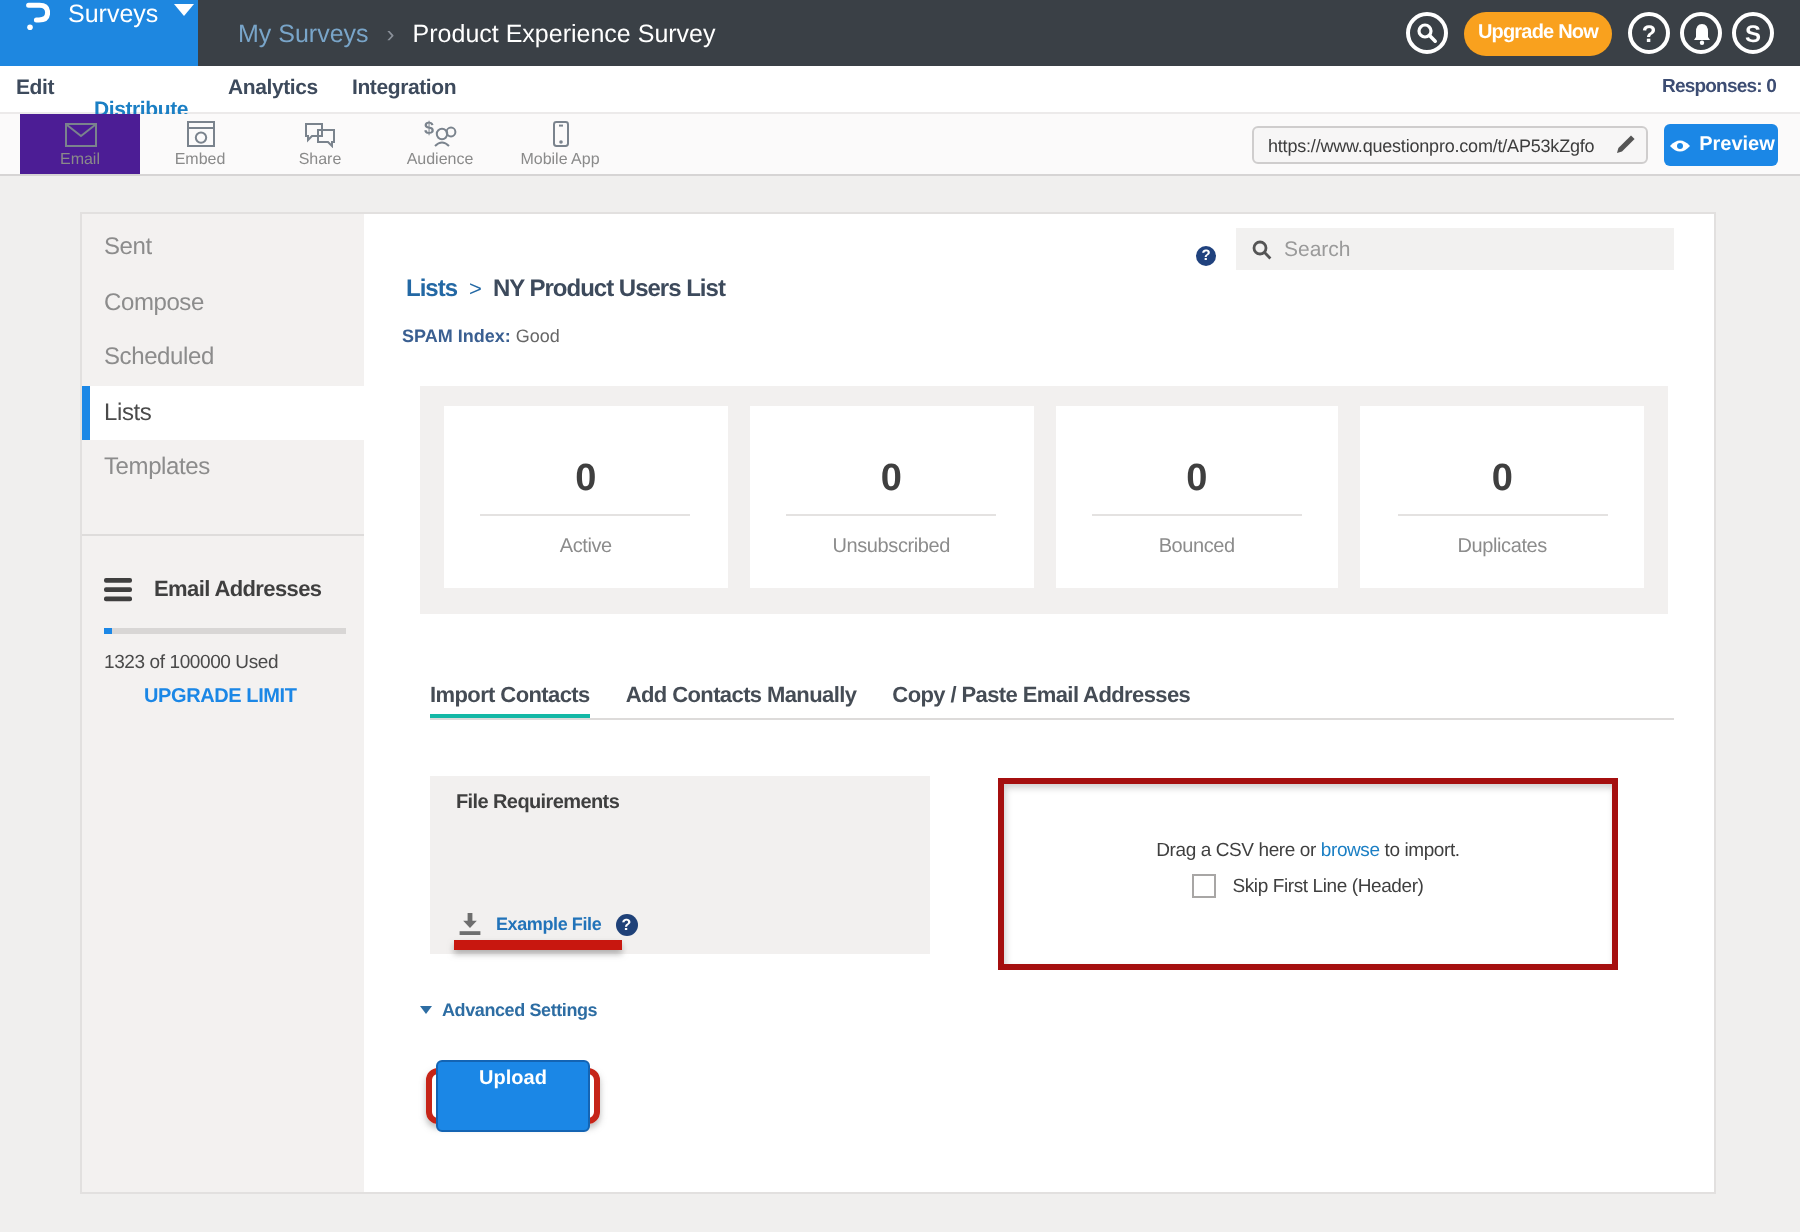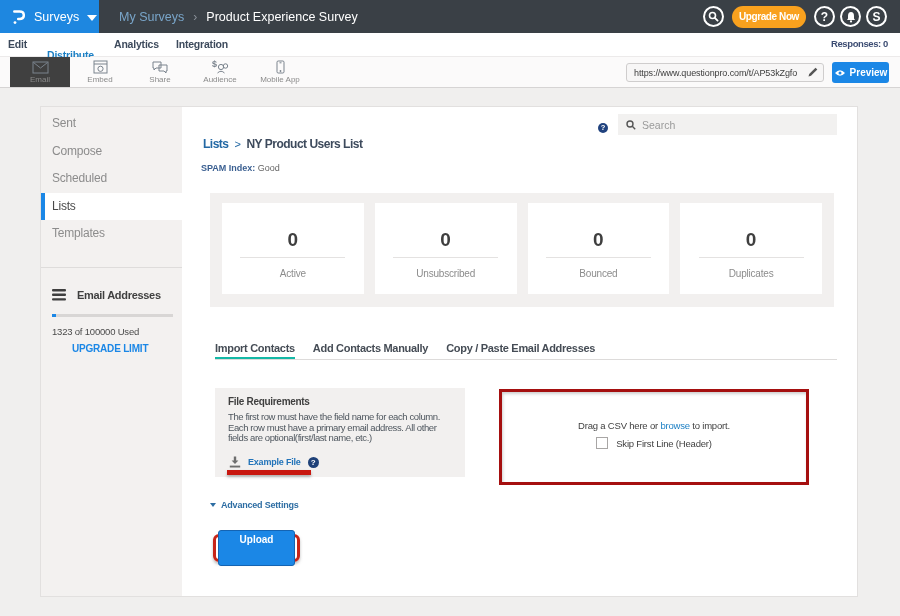--- a/index.html
+++ b/index.html
@@ -1,21 +1,21 @@
 <!DOCTYPE html>
 <html><head>
 <meta charset="utf-8">
 <style>
   * { margin:0; padding:0; box-sizing:border-box; }
   html,body { width:900px; height:616px; overflow:hidden; }
   body { font-family:"Liberation Sans", sans-serif; background:#f0efee; position:relative; }
 
   
   .topbar { height:33px; background:#3a4046; display:flex; align-items:stretch; color:#fff; }
-  .logo { width:99px; background:#1e87e0; display:flex; align-items:center; padding-left:13px; }
+  .logo { width:99px; background:#1e87e0; display:flex; padding-left:13px; }
   .logo svg { display:block; flex-shrink:0; }
   .logo .txt { font-size:12.5px; font-weight:400; color:#fff; margin-left:9px; }
   .logo .tri { width:0; height:0; border-left:5px solid transparent; border-right:5px solid transparent; border-top:6px solid #fff; margin-left:8px; margin-top:2px; }
   .tb-crumb { display:flex; align-items:center; font-size:12.5px; padding-left:20px; flex:1; }
   .tb-crumb .mysurv { color:#79a5c9; }
   .tb-crumb .sep { color:#8a9099; margin:0 9px; font-size:12px; }
   .tb-crumb .title { color:#fff; }
   .tb-right { display:flex; align-items:center; gap:5px; padding-right:13px; }
   .circ { width:21px; height:21px; border:2px solid #fff; border-radius:50%; display:flex; align-items:center; justify-content:center; font-size:12px; font-weight:bold; color:#fff; }
   .upgrade { background:#f9a11e; color:#fff; font-size:10px; letter-spacing:-0.4px; font-weight:bold; border-radius:11px; height:22px; line-height:22px; padding:0 7px; margin:0 3px; }
@@ -24,21 +24,21 @@
   .navrow { height:24px; background:#fff; position:relative; font-size:10.5px; font-weight:bold; color:#3d4a5c; border-bottom:1px solid #eceaea; letter-spacing:-0.2px; }
   .navrow a { position:absolute; top:5px; text-decoration:none; color:#3d4a5c; }
   .navrow .active { color:#1b7fc4; border-bottom:1px solid #1b7fc4; padding-bottom:2px;margin-top:11px; }
   .navrow .resp { position:absolute; top:5px; right:12px; color:#3d4d73; font-size:9.5px; font-weight:bold; letter-spacing:-0.4px; }
 
   
   .toolbar { height:31px; background:#fbfafa; border-bottom:1px solid #d6d4d4; display:flex; align-items:stretch; position:relative; }
   .ttab { width:60px; display:flex; flex-direction:column; align-items:center; justify-content:center; color:#6b7680; }
   .ttab:first-child { margin-left:10px; }
   .ttab .lbl { font-size:8px; color:#8a8a8a; margin-top:1px; }
-  .ttab.sel { background:#404040;align-items:center; }
+  .ttab.sel { background:#4c1d95;align-items:center; }
   .urlbox { position:absolute; left:626px; top:6px; width:198px; height:19px; background:#f7f6f6; border:1px solid #cfcdcd; border-radius:3px; font-size:9px; color:#3d3d3d; display:flex; align-items:center; padding-left:7px; letter-spacing:-0.1px; }
   .urlbox .pencil { margin-left:auto; margin-right:5px; }
   .previewbtn { position:absolute; left:832px; top:5px; width:57px; height:21px; background:#1b87e6; border-radius:3px; color:#fff; font-size:10px; font-weight:bold; display:flex; align-items:center; justify-content:center; gap:4px; }
 
   
   .card { position:absolute; left:40px; top:106px; width:818px; height:491px; background:#fff; border:1px solid #e2e0df; display:flex; }
   .sidebar { width:141px; background:#f3f1f0; flex-shrink:0; font-size:12px; color:#8c8c8c; letter-spacing:-0.2px; }
   .sitem { height:27.5px; line-height:27.5px; padding-left:11px; }
   .sitem.sel { background:#fff; color:#4a4a4a; border-left:4px solid #1b87e6; padding-left:7px; }
   .sdivider { border-top:1px solid #dedcdb; margin-top:19px; }
@@ -240,21 +240,20 @@
           <div class="lbl">Duplicates</div>
         </div>
     </div>
     <div class="tabs2">
       <div class="t on">Import Contacts</div>
       <div class="t">Add Contacts Manually</div>
       <div class="t">Copy / Paste Email Addresses</div>
     </div>
     <div class="filereq">
       <div class="h">File Requirements</div>
-      <div class="b">The first row must have the field name for each column.<br>Each row must have a primary email address. All other<br>fields are optional(first/last name, etc.)</div>
     </div>
     <div class="exrow">
       <svg width="12" height="12" viewBox="0 0 12 12">
           <path d="M6 0.5 L6 5.5" stroke="#6e6e6e" stroke-width="2.4"></path>
           <path d="M2.6 4.4 L6 8 L9.4 4.4 Z" fill="#6e6e6e"></path>
           <rect x="0.8" y="9.6" width="10.4" height="1.9" fill="#6e6e6e"></rect>
         </svg>
       Example File
       <span style="width:11px;height:11px;background:#1f4178;color:#fff;border-radius:50%;font-size:8px;text-align:center;line-height:11px;font-weight:bold;">?</span>
     </div>

